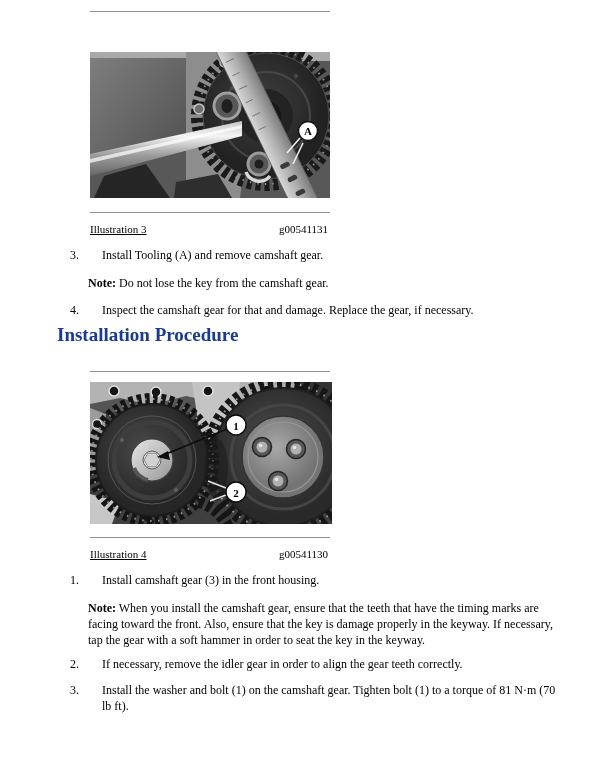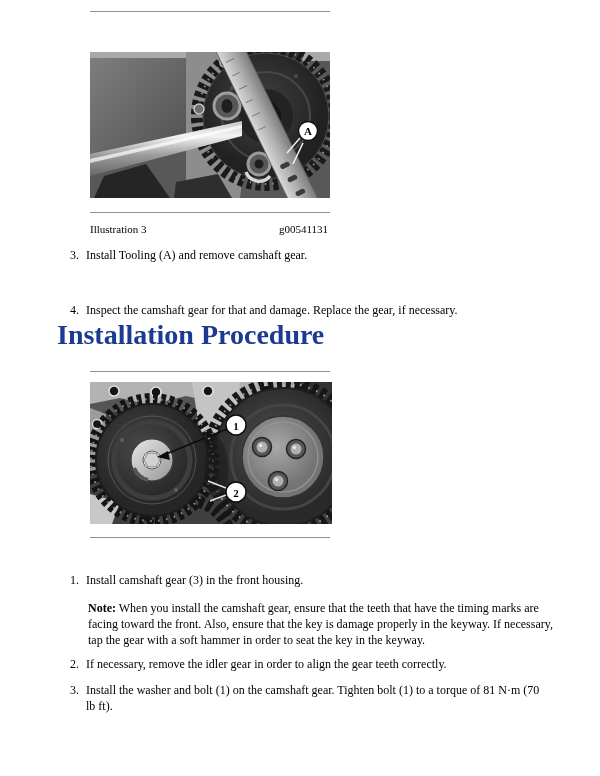--- a/index.html
+++ b/index.html
@@ -2,29 +2,29 @@
 <html><head>
 <meta charset="utf-8">
 <style>
   html,body { margin:0; padding:0; background:#ffffff; }
   .page {
     position:relative; width:600px; height:776px; background:#ffffff;
     font-family:"Liberation Serif", serif; color:#000; overflow:hidden;
   }
   .rule { position:absolute; left:90px; width:240px; height:1px; background:#909090; }
   .photo { position:absolute; left:90px; display:block; }
-  .caption { position:absolute; left:90px; width:260px; height:14px; font-size:11px; line-height:12px; }
+  .caption { position:absolute; left:90px; width:260px; height:14px; font-size:11px; line-height:12px;text-decoration:underline; }
   .caption .gnum { position:absolute; left:189px; top:0; white-space:nowrap; }
   .step { position:absolute; left:70px; width:474px; font-size:12px; line-height:16px; }
   .step .num { position:absolute; left:0; top:0; }
-  .step .txt { display:block; margin-left:16px; width:458px; }
+  .step .txt { display:block; margin-left:32px; width:458px; }
   .note { position:absolute; left:88px; width:466px; font-size:12px; line-height:16px; }
   .heading {
     position:absolute; left:57px; top:322px; margin:0;
-    font-size:28px; line-height:26px; font-weight:bold; color:#1a3b8f;
+    font-size:19px; line-height:26px; font-weight:bold; color:#1a3b8f;
   }
   svg text { font-family:"Liberation Serif", serif; }
 </style>
 </head>
 <body>
 
 <div class="page">
 
   <div class="rule" style="top:11px"></div>
 
@@ -125,20 +125,24 @@
   <div class="caption" style="top:223px">
     <span>Illustration 3</span>
     <span class="gnum">g00541131</span>
   </div>
 
   <div class="step" style="top:247px">
     <span class="num">3.</span>
     <span class="txt">Install Tooling (A) and remove camshaft gear.</span>
   </div>
 
+  <div class="note" style="top:275px">
+    <b>Note:</b>
+    <span>Do not lose the key from the camshaft gear.</span>
+  </div>
 
   <div class="step" style="top:302px">
     <span class="num">4.</span>
     <span class="txt">Inspect the camshaft gear for that and damage. Replace the gear, if necessary.</span>
   </div>
 
   <h1 class="heading">Installation Procedure</h1>
 
   <div class="rule" style="top:371px"></div>
 
@@ -237,20 +241,24 @@
 
     <g>
       <path d="M136,106 L118,99 M136,113 L120,119" stroke="#e4e4e4" stroke-width="1.5" fill="none"></path>
       <circle cx="146" cy="110" r="10" fill="#ffffff" stroke="#0c0c0c" stroke-width="1.4"></circle>
       <text x="146" y="114.5" text-anchor="middle" font-size="11" font-weight="bold" fill="#000000">2</text>
     </g>
   </svg>
 
   <div class="rule" style="top:537px"></div>
 
+  <div class="caption" style="top:548px">
+    <span>Illustration 4</span>
+    <span class="gnum">g00541130</span>
+  </div>
 
   <div class="step" style="top:572px">
     <span class="num">1.</span>
     <span class="txt">Install camshaft gear (3) in the front housing.</span>
   </div>
 
   <div class="note" style="top:600px">
     <b>Note:</b>
     <span>When you install the camshaft gear, ensure that the teeth that have the timing marks are facing toward the front. Also, ensure that the key is damage properly in the keyway. If necessary, tap the gear with a soft hammer in order to seat the key in the keyway.</span>
   </div>

